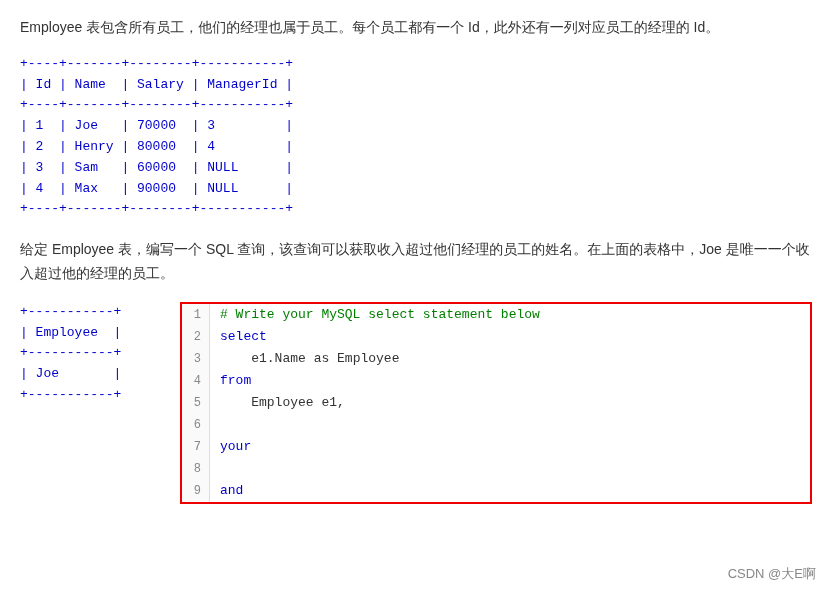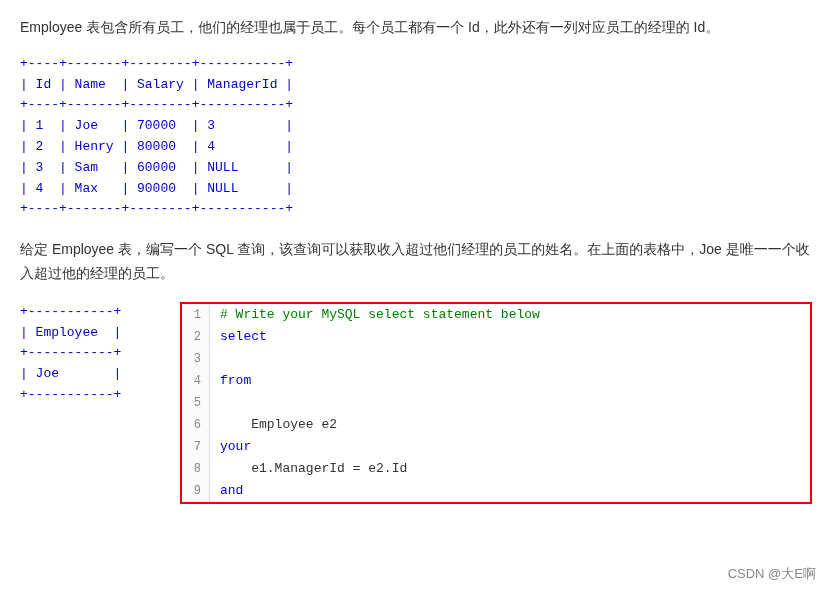--- a/index.html
+++ b/index.html
@@ -124,40 +124,40 @@
       <div class="code-line">
         <span class="line-num">1</span>
         <span class="line-content"><span class="comment"># Write your MySQL select statement below</span></span>
       </div>
       <div class="code-line">
         <span class="line-num">2</span>
         <span class="line-content"><span class="kw">select</span></span>
       </div>
       <div class="code-line">
         <span class="line-num">3</span>
-        <span class="line-content"><span class="ident">    </span></span>
+        <span class="line-content"><span class="ident">    </span><span class="ident">e1.Name as Employee</span></span>
       </div>
       <div class="code-line">
         <span class="line-num">4</span>
         <span class="line-content"><span class="kw">from</span></span>
       </div>
       <div class="code-line">
         <span class="line-num">5</span>
+        <span class="line-content"><span class="ident">    </span><span class="ident">Employee e1,</span></span>
       </div>
       <div class="code-line">
         <span class="line-num">6</span>
-        <span class="line-content"><span class="ident">    </span><span class="ident">Employee e2</span></span>
       </div>
       <div class="code-line">
         <span class="line-num">7</span>
         <span class="line-content"><span class="kw">your</span></span>
       </div>
       <div class="code-line">
         <span class="line-num">8</span>
-        <span class="line-content"><span class="ident">    </span><span class="ident">e1.ManagerId = e2.Id</span></span>
+        <span class="line-content"><span class="ident">    </span></span>
       </div>
       <div class="code-line">
         <span class="line-num">9</span>
         <span class="line-content"><span class="kw">and</span></span>
       </div>
     </div>
 </div>
 
 <div class="watermark">CSDN @大E啊</div>
 

